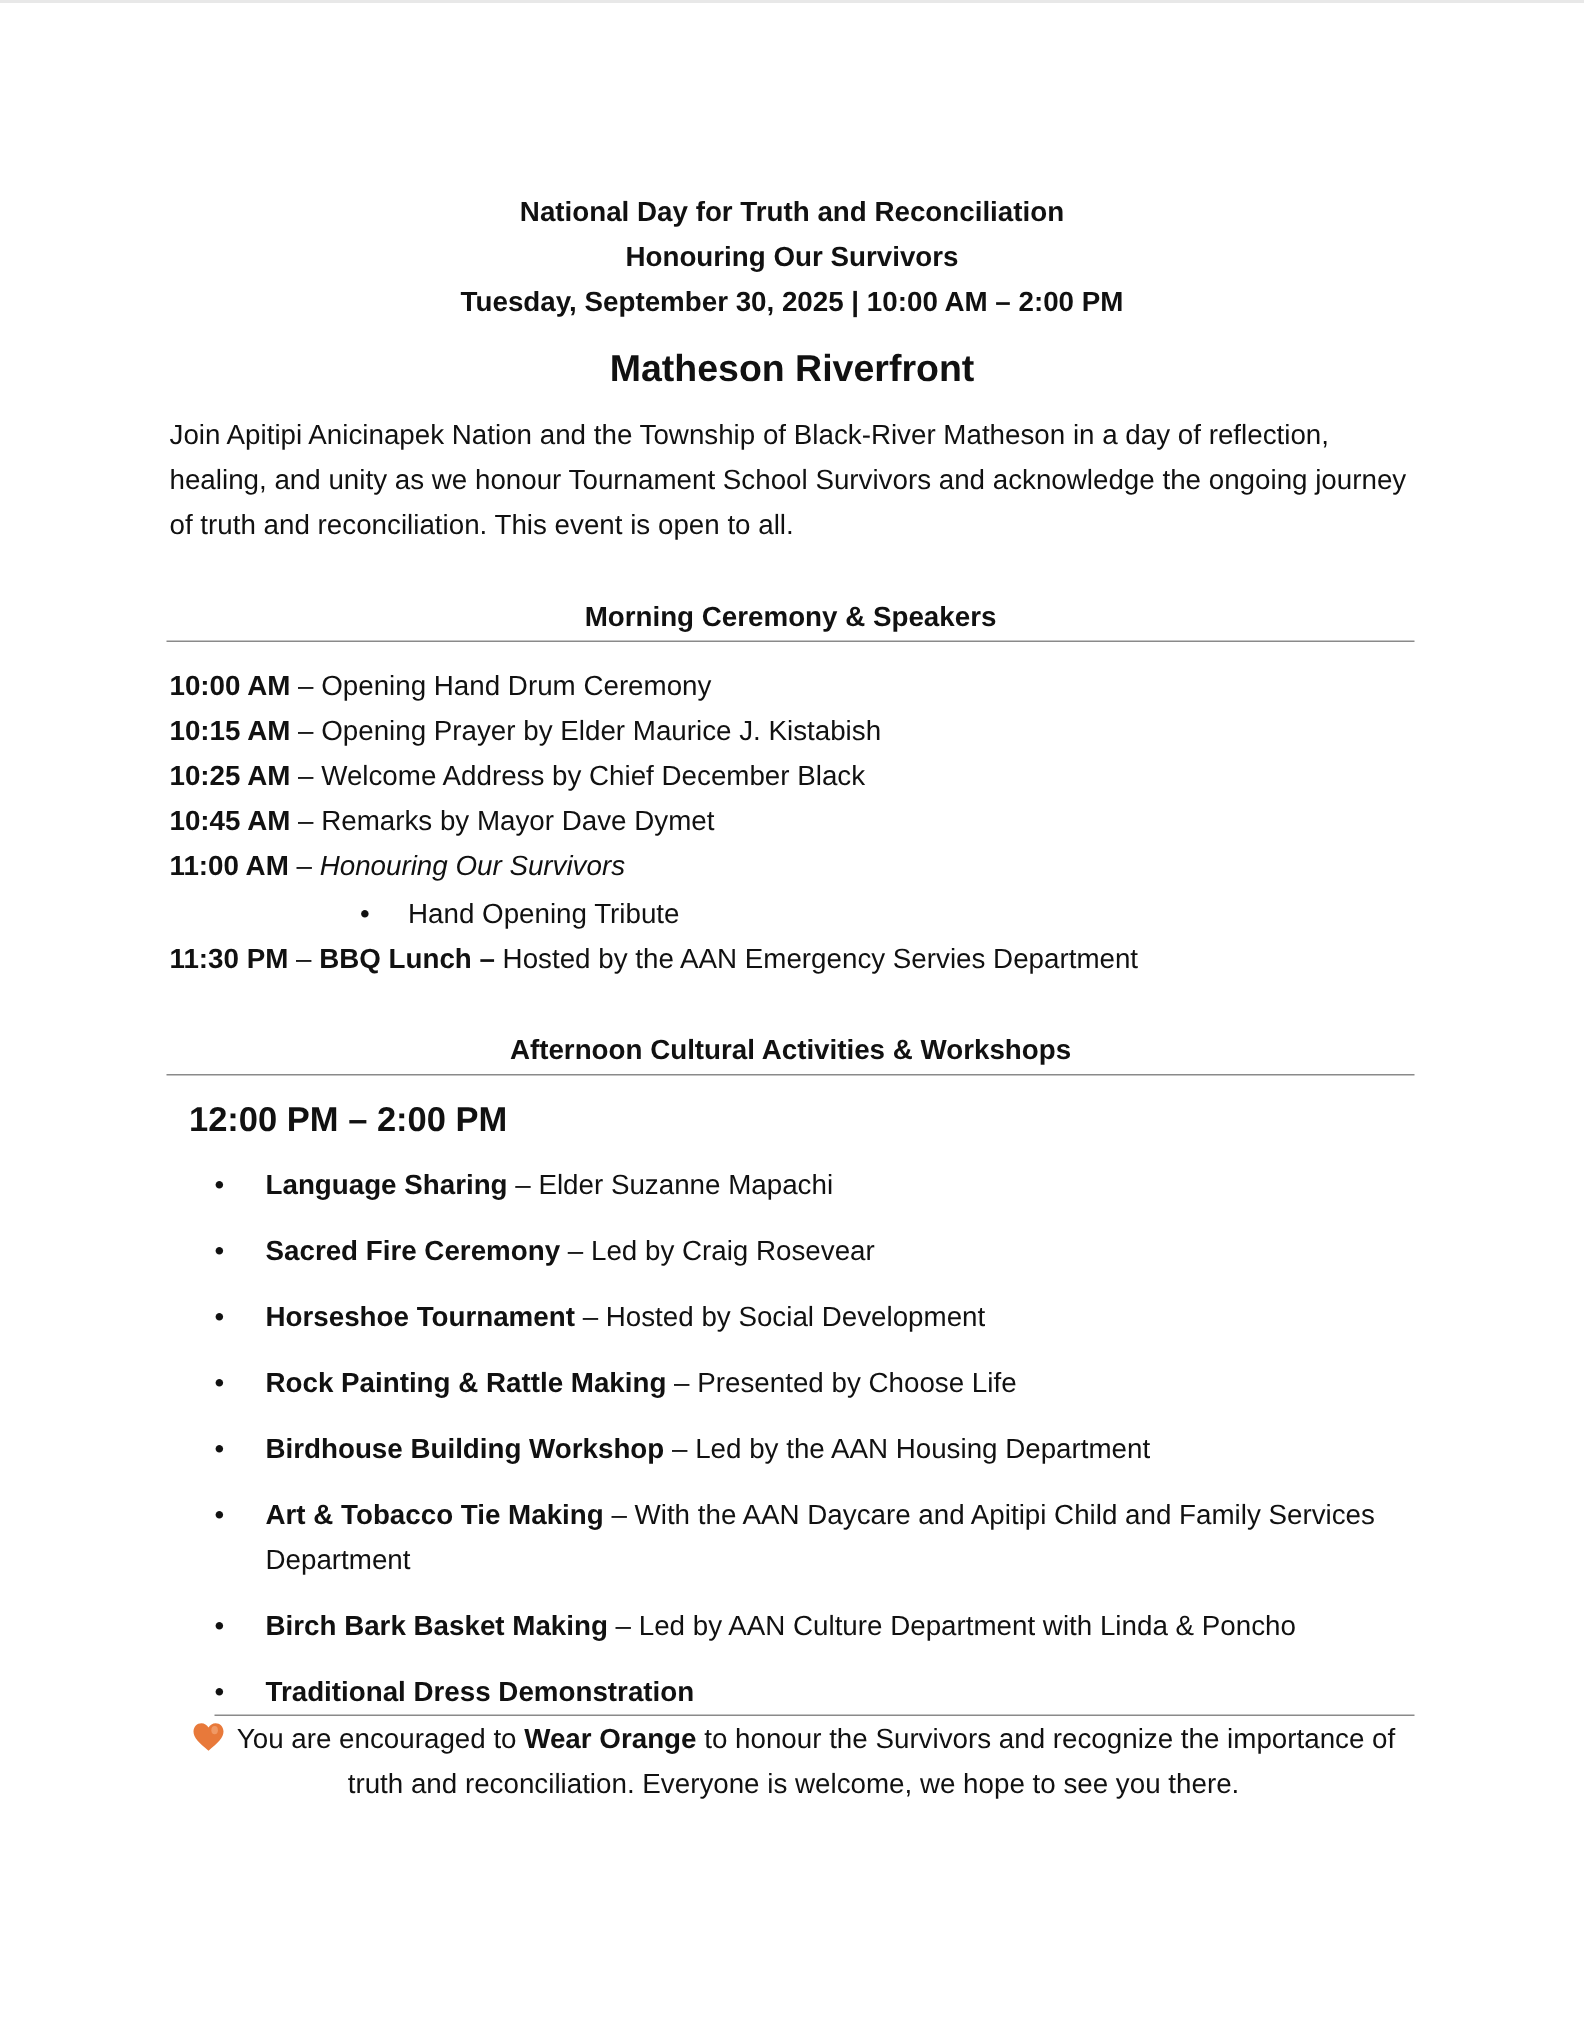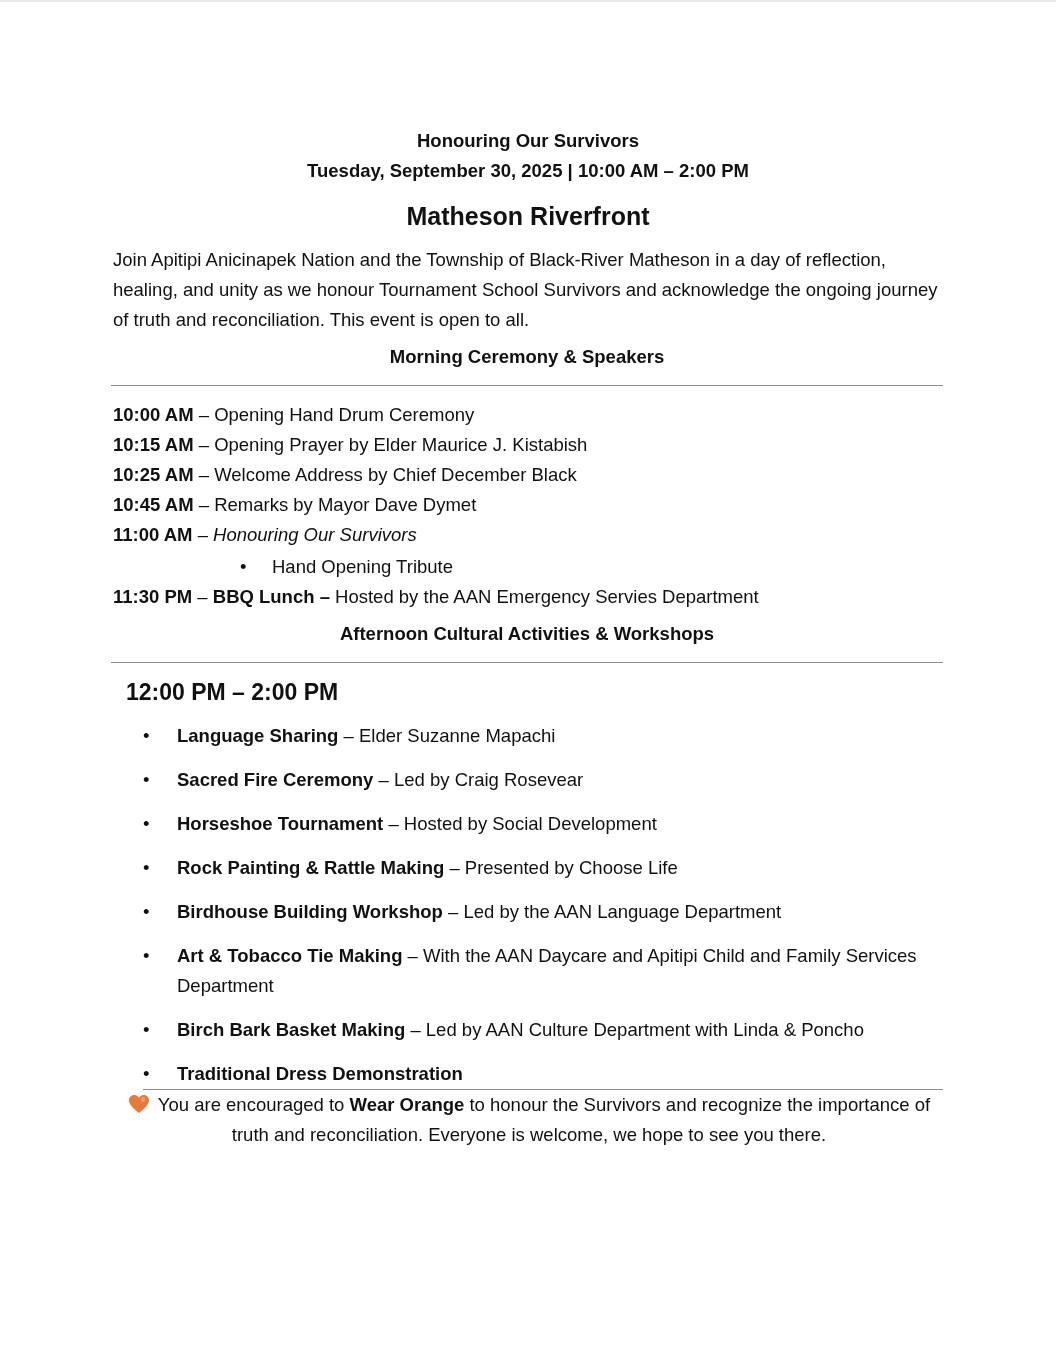--- a/index.html
+++ b/index.html
@@ -8,22 +8,22 @@
     font-family: "Liberation Sans", sans-serif; color: #111111;
   }
   .topline { position: absolute; left: 0; right: 0; top: 0; height: 2px; background: #e8e8e8; }
   .page { position: absolute; left: 113px; width: 830px; top: 126px; }
   .center { text-align: center; }
   .title-line { font-weight: bold; font-size: 18.5px; line-height: 30px; }
   .location { font-weight: bold; font-size: 25px; line-height: 30px; margin-top: 15px; }
   .intro { font-size: 18.5px; line-height: 30px; margin-top: 14px; }
   .section-head {
     font-weight: bold; font-size: 18.5px; line-height: 28px; text-align: center;
-    margin-top: 8px; margin-left: -2px; margin-right: 0;
-    border-bottom: 1.5px solid #8a8a8a; padding-bottom: 14px;
+    margin-top: 32px; margin-left: -2px; margin-right: 0;
+    border-bottom: 1.5px solid #8a8a8a; padding-bottom: 2px;
   }
   .schedule { margin-top: 14px; font-size: 18.5px; line-height: 30px; }
   .sched-row { white-space: nowrap; }
   .sched-row b { font-weight: bold; }
   .sub-bullet { padding-left: 127px; position: relative; margin-top: 2px; }
   .sub-bullet .dot { position: absolute; left: 127px; }
   .sub-bullet .txt { padding-left: 32px; }
   .time-range { font-weight: bold; font-size: 23px; line-height: 30px; margin-top: 14px; margin-left: 13px; }
   .afternoon-intro { font-size: 18.5px; line-height: 30px; }
   .act-list { list-style: none; margin: 14px 0 0 0; padding: 0; font-size: 18.5px; line-height: 30px; }
@@ -34,20 +34,21 @@
   .closing { font-size: 18.5px; line-height: 30px; text-align: center; margin-top: 0; margin-left: -4px; margin-right: -6px; }
   .heart { display: inline-block; width: 22px; height: 20px; vertical-align: -3px; margin-right: 8px; }
 </style>
 </head>
 <body>
 
 <div class="topline"></div>
 
 <div class="page">
   <div class="center">
+    <div class="title-line">National Day for Truth and Reconciliation</div>
     <div class="title-line">Honouring Our Survivors</div>
     <div class="title-line">Tuesday, September 30, 2025 | 10:00 AM – 2:00 PM</div>
     <div class="location">Matheson Riverfront</div>
   </div>
 
   <div class="intro">Join Apitipi Anicinapek Nation and the Township of Black-River Matheson in a day of reflection, healing, and unity as we honour Tournament School Survivors and acknowledge the ongoing journey of truth and reconciliation. This event is open to all.</div>
 
   <div class="section-head">Morning Ceremony &amp; Speakers</div>
 
   <div class="schedule">
@@ -62,21 +63,21 @@
 
   <div class="section-head">Afternoon Cultural Activities &amp; Workshops</div>
 
   <div class="time-range">12:00 PM – 2:00 PM</div>
 
   <ul class="act-list">
     <li><span class="bullet">•</span><b>Language Sharing</b><span> – Elder Suzanne Mapachi</span></li>
     <li><span class="bullet">•</span><b>Sacred Fire Ceremony</b><span> – Led by Craig Rosevear</span></li>
     <li><span class="bullet">•</span><b>Horseshoe Tournament</b><span> – Hosted by Social Development</span></li>
     <li><span class="bullet">•</span><b>Rock Painting &amp; Rattle Making</b><span> – Presented by Choose Life</span></li>
-    <li><span class="bullet">•</span><b>Birdhouse Building Workshop</b><span> – Led by the AAN Language Department</span></li>
+    <li><span class="bullet">•</span><b>Birdhouse Building Workshop</b><span> – Led by the AAN Housing Department</span></li>
     <li><span class="bullet">•</span><b>Art &amp; Tobacco Tie Making</b><span> – With the AAN Daycare and Apitipi Child and Family Services Department</span></li>
     <li><span class="bullet">•</span><b>Birch Bark Basket Making</b><span> – Led by AAN Culture Department with Linda &amp; Poncho</span></li>
     <li class="last"><span class="bullet">•</span><b>Traditional Dress Demonstration</b><span></span></li>
   </ul>
   <div class="list-rule"></div>
 
   <div class="closing">
     <svg class="heart" viewBox="0 0 24 22">
       <path id="heart-path" d="M12 21 C5 15.5 1 11.5 1 7 C1 3.5 3.6 1 6.8 1 C9 1 10.8 2.2 12 4 C13.2 2.2 15 1 17.2 1 C20.4 1 23 3.5 23 7 C23 11.5 19 15.5 12 21 Z" fill="#e8793a"></path>
       <ellipse cx="16.5" cy="6" rx="2.4" ry="3" fill="#f3a777" opacity="0.7"></ellipse>

